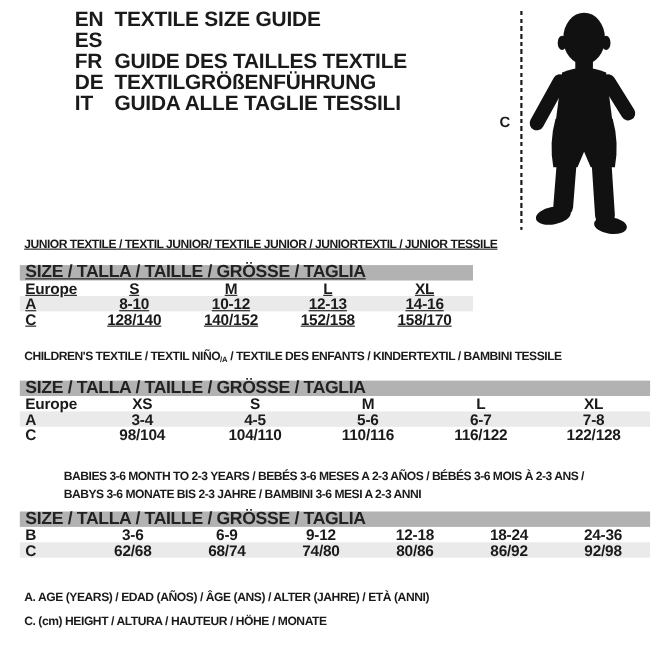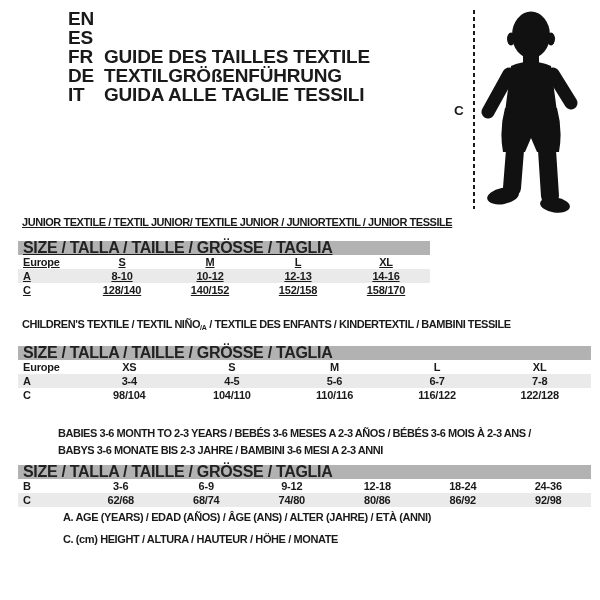--- a/index.html
+++ b/index.html
@@ -21,42 +21,43 @@
   .baby-svg{position:absolute;left:479px;top:8px;width:112px;height:206px;}
   
   .size-table{position:absolute;left:18px;}
   .t-title{font-size:11px;letter-spacing:-0.45px;white-space:nowrap;padding-left:4px;}
   .t-title .twoline{display:block;line-height:17px;margin-left:36px;}
   .t-title sub{font-size:7px;vertical-align:-2px;letter-spacing:-0.2px;}
   .band{
     height:14px;line-height:14px;background:var(--band,#b2b2b2);
     font-size:16px;letter-spacing:-0.3px;padding-left:5px;color:#222;
   }
-  .trow{display:flex;height:14px;line-height:14px;font-size:11px;letter-spacing:-0.2px;}
+  .trow{display:flex;height:14px;line-height:14px;font-size:14px;letter-spacing:-0.2px;}
   .trow.striped{background:var(--stripe,#eaeaea);}
   .tlabel{width:55px;padding-left:5px;}
   .tcell{flex:1;text-align:center;}
   #t1{top:216px;width:412px;text-decoration:underline;}
   #t1 .band{margin-top:13px;}
   #t2{top:318px;width:573px;}
   #t2 .band{margin-top:15px;}
   #t3{top:425px;width:573px;}
   #t3 .band{margin-top:6px;}
   
-  .notes{position:absolute;left:22px;top:506px;margin-left:41px;}
+  .notes{position:absolute;left:22px;top:532px;}
   .note-line{height:22px;line-height:22px;font-size:11px;letter-spacing:-0.4px;white-space:nowrap;}
 </style>
 </head>
 <body>
 
 <div class="canvas" style="--band: #b2b2b2; --stripe: #eaeaea; --text: #1a1a1a;">
 
   <div class="langs">
     <div class="lang-row">
       <span class="lang-code">EN</span>
+      <span class="lang-title">TEXTILE SIZE GUIDE</span>
     </div>
     <div class="lang-row">
       <span class="lang-code">ES</span>
     </div>
     <div class="lang-row">
       <span class="lang-code">FR</span>
       <span class="lang-title">GUIDE DES TAILLES TEXTILE</span>
     </div>
     <div class="lang-row">
       <span class="lang-code">DE</span>

